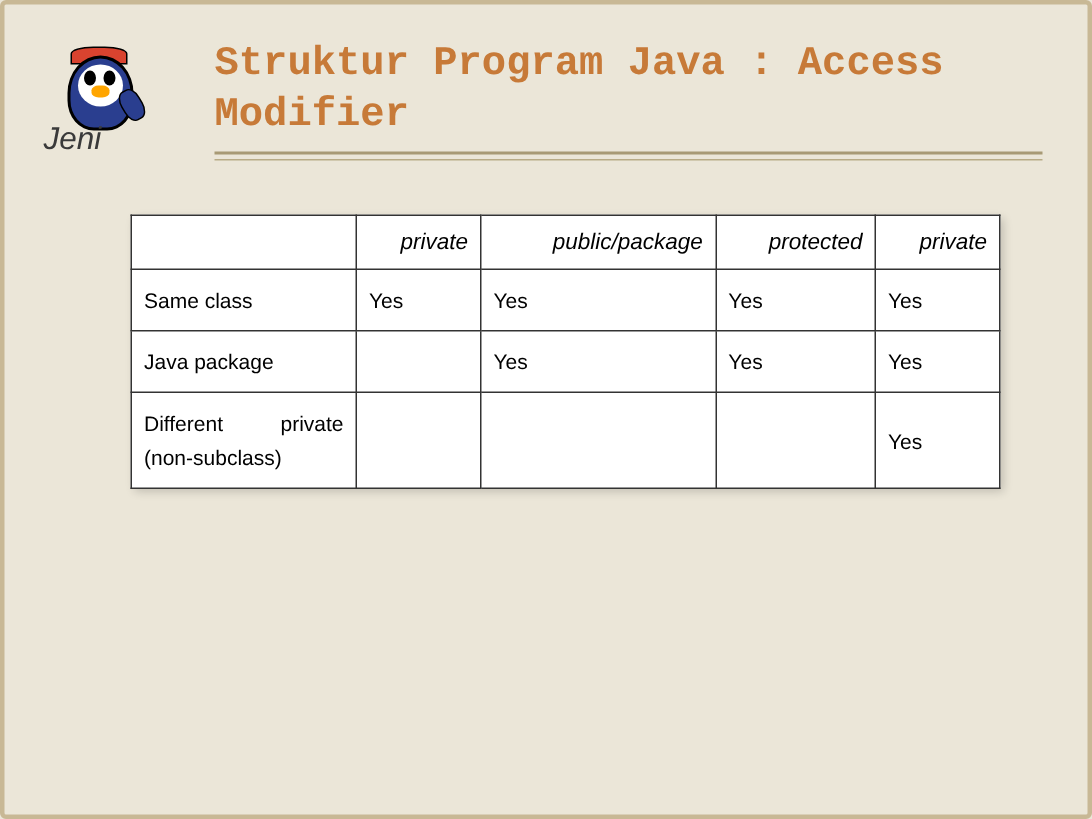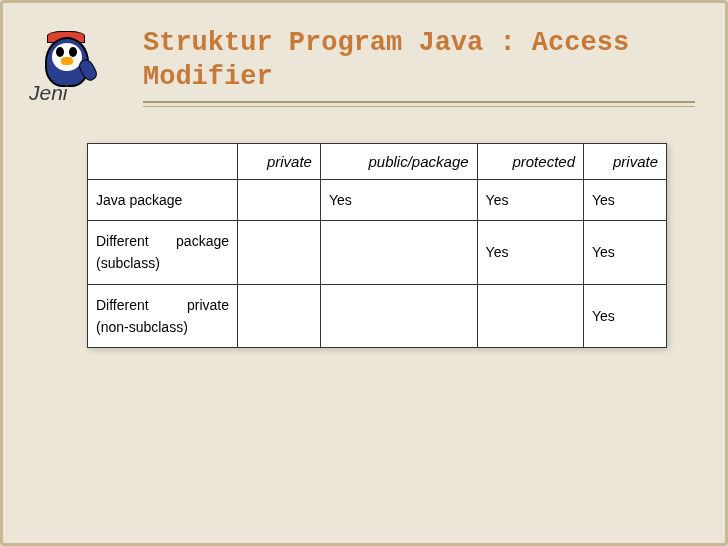--- a/index.html
+++ b/index.html
@@ -195,30 +195,30 @@
         <tr>
           <th></th>
           <th>private</th>
           <th>public/package</th>
           <th>protected</th>
           <th>private</th>
         </tr>
       </thead>
       <tbody>
         <tr>
+          <td class="rowlabel">Same class</td>
+          <td>Yes</td>
+          <td>Yes</td>
+          <td>Yes</td>
+          <td>Yes</td>
+        </tr>
+        <tr>
           <td class="rowlabel">Java package</td>
           <td></td>
           <td>Yes</td>
-          <td>Yes</td>
-          <td>Yes</td>
-        </tr>
-        <tr class="tall-row">
-          <td class="rowlabel">Different package (subclass)</td>
-          <td></td>
-          <td></td>
           <td>Yes</td>
           <td>Yes</td>
         </tr>
         <tr class="tall-row">
           <td class="rowlabel">Different private (non-subclass)</td>
           <td></td>
           <td></td>
           <td></td>
           <td>Yes</td>
         </tr>

